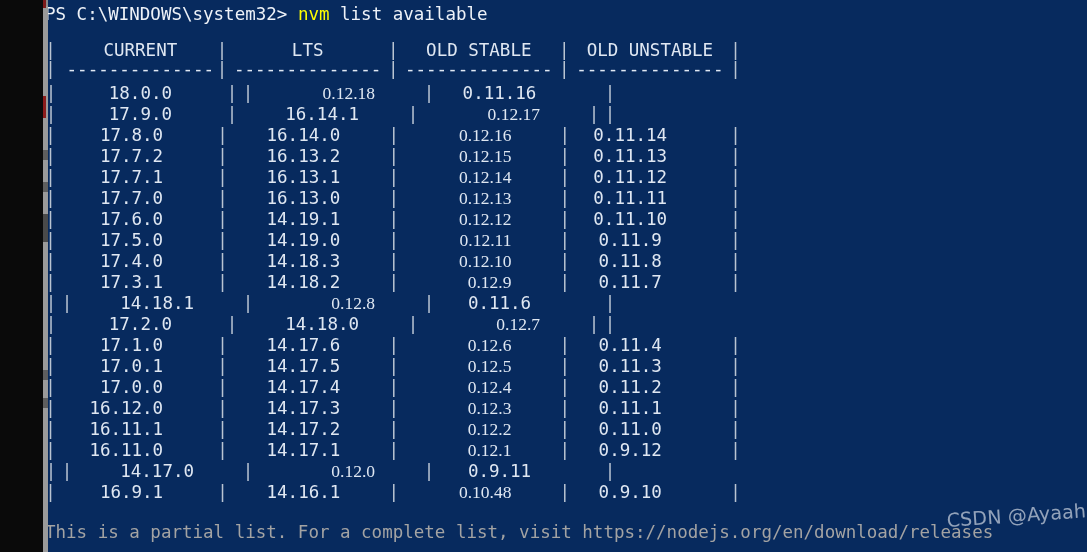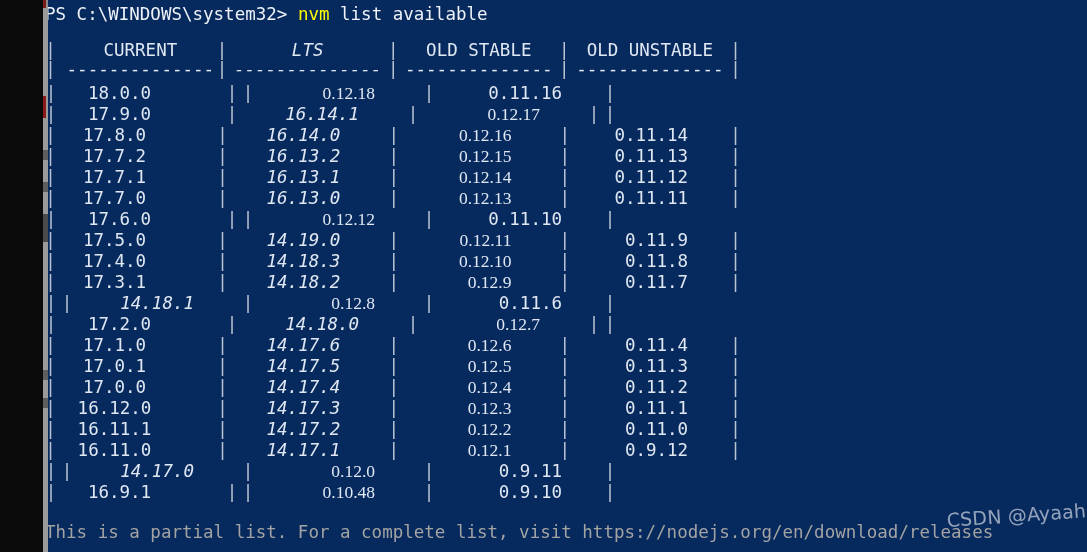--- a/index.html
+++ b/index.html
@@ -97,29 +97,29 @@
     height: 21px;
     line-height: 21px;
     white-space: pre;
   }
 
   .cell {
     box-sizing: border-box;
     text-align: center;
   }
   .cell.c0 { width: 165px; padding-left: 8px; }
-  .cell.c1 { width: 165px; font-style: italic; }
+  .cell.c1 { width: 165px; }
   .cell.c2 { width: 165px; }
   .cell.c3 { width: 165px; }
 
   .cell.num { text-align: right; padding-right: 48px; }
-  .cell.c0.num { padding-right: 52px; text-align: center; }
+  .cell.c0.num { padding-right: 52px; }
   .cell.c1.num { padding-right: 46px; }
   .cell.c2.num { padding-right: 46px; font-family: Liberation Serif, serif; }
-  .cell.c3.num { padding-right: 40px; }
+  .cell.c3.num { padding-right: 40px; text-align: center; }
 
   .vbar {
     width: 16px;
     text-align: center;
     color: #b9c4d2;
   }
 
   .dash {
     color: #dfe7f2;
     letter-spacing: 0px;
@@ -191,34 +191,34 @@
       <span class="vbar">|</span>
     </div>
 
     <div id="table-body">
         <div class="trow"><span class="vbar">|</span><span class="cell c0 num">18.0.0</span><span class="vbar">|</span><span class="vbar">|</span><span class="cell c2 num">0.12.18</span><span class="vbar">|</span><span class="cell c3 num">0.11.16</span><span class="vbar">|</span></div>
         <div class="trow"><span class="vbar">|</span><span class="cell c0 num">17.9.0</span><span class="vbar">|</span><span class="cell c1 num">16.14.1</span><span class="vbar">|</span><span class="cell c2 num">0.12.17</span><span class="vbar">|</span><span class="vbar">|</span></div>
         <div class="trow"><span class="vbar">|</span><span class="cell c0 num">17.8.0</span><span class="vbar">|</span><span class="cell c1 num">16.14.0</span><span class="vbar">|</span><span class="cell c2 num">0.12.16</span><span class="vbar">|</span><span class="cell c3 num">0.11.14</span><span class="vbar">|</span></div>
         <div class="trow"><span class="vbar">|</span><span class="cell c0 num">17.7.2</span><span class="vbar">|</span><span class="cell c1 num">16.13.2</span><span class="vbar">|</span><span class="cell c2 num">0.12.15</span><span class="vbar">|</span><span class="cell c3 num">0.11.13</span><span class="vbar">|</span></div>
         <div class="trow"><span class="vbar">|</span><span class="cell c0 num">17.7.1</span><span class="vbar">|</span><span class="cell c1 num">16.13.1</span><span class="vbar">|</span><span class="cell c2 num">0.12.14</span><span class="vbar">|</span><span class="cell c3 num">0.11.12</span><span class="vbar">|</span></div>
         <div class="trow"><span class="vbar">|</span><span class="cell c0 num">17.7.0</span><span class="vbar">|</span><span class="cell c1 num">16.13.0</span><span class="vbar">|</span><span class="cell c2 num">0.12.13</span><span class="vbar">|</span><span class="cell c3 num">0.11.11</span><span class="vbar">|</span></div>
-        <div class="trow"><span class="vbar">|</span><span class="cell c0 num">17.6.0</span><span class="vbar">|</span><span class="vbar">|</span><span class="cell c2 num">0.12.12</span><span class="vbar">|</span><span class="cell c3 num">0.11.10</span><span class="vbar">|</span></div>
+        <div class="trow"><span class="vbar">|</span><span class="cell c0 num">17.6.0</span><span class="vbar">|</span><span class="cell c1 num">14.19.1</span><span class="vbar">|</span><span class="cell c2 num">0.12.12</span><span class="vbar">|</span><span class="cell c3 num">0.11.10</span><span class="vbar">|</span></div>
         <div class="trow"><span class="vbar">|</span><span class="cell c0 num">17.5.0</span><span class="vbar">|</span><span class="cell c1 num">14.19.0</span><span class="vbar">|</span><span class="cell c2 num">0.12.11</span><span class="vbar">|</span><span class="cell c3 num">0.11.9</span><span class="vbar">|</span></div>
         <div class="trow"><span class="vbar">|</span><span class="cell c0 num">17.4.0</span><span class="vbar">|</span><span class="cell c1 num">14.18.3</span><span class="vbar">|</span><span class="cell c2 num">0.12.10</span><span class="vbar">|</span><span class="cell c3 num">0.11.8</span><span class="vbar">|</span></div>
         <div class="trow"><span class="vbar">|</span><span class="cell c0 num">17.3.1</span><span class="vbar">|</span><span class="cell c1 num">14.18.2</span><span class="vbar">|</span><span class="cell c2 num">0.12.9</span><span class="vbar">|</span><span class="cell c3 num">0.11.7</span><span class="vbar">|</span></div>
         <div class="trow"><span class="vbar">|</span><span class="vbar">|</span><span class="cell c1 num">14.18.1</span><span class="vbar">|</span><span class="cell c2 num">0.12.8</span><span class="vbar">|</span><span class="cell c3 num">0.11.6</span><span class="vbar">|</span></div>
         <div class="trow"><span class="vbar">|</span><span class="cell c0 num">17.2.0</span><span class="vbar">|</span><span class="cell c1 num">14.18.0</span><span class="vbar">|</span><span class="cell c2 num">0.12.7</span><span class="vbar">|</span><span class="vbar">|</span></div>
         <div class="trow"><span class="vbar">|</span><span class="cell c0 num">17.1.0</span><span class="vbar">|</span><span class="cell c1 num">14.17.6</span><span class="vbar">|</span><span class="cell c2 num">0.12.6</span><span class="vbar">|</span><span class="cell c3 num">0.11.4</span><span class="vbar">|</span></div>
         <div class="trow"><span class="vbar">|</span><span class="cell c0 num">17.0.1</span><span class="vbar">|</span><span class="cell c1 num">14.17.5</span><span class="vbar">|</span><span class="cell c2 num">0.12.5</span><span class="vbar">|</span><span class="cell c3 num">0.11.3</span><span class="vbar">|</span></div>
         <div class="trow"><span class="vbar">|</span><span class="cell c0 num">17.0.0</span><span class="vbar">|</span><span class="cell c1 num">14.17.4</span><span class="vbar">|</span><span class="cell c2 num">0.12.4</span><span class="vbar">|</span><span class="cell c3 num">0.11.2</span><span class="vbar">|</span></div>
         <div class="trow"><span class="vbar">|</span><span class="cell c0 num">16.12.0</span><span class="vbar">|</span><span class="cell c1 num">14.17.3</span><span class="vbar">|</span><span class="cell c2 num">0.12.3</span><span class="vbar">|</span><span class="cell c3 num">0.11.1</span><span class="vbar">|</span></div>
         <div class="trow"><span class="vbar">|</span><span class="cell c0 num">16.11.1</span><span class="vbar">|</span><span class="cell c1 num">14.17.2</span><span class="vbar">|</span><span class="cell c2 num">0.12.2</span><span class="vbar">|</span><span class="cell c3 num">0.11.0</span><span class="vbar">|</span></div>
         <div class="trow"><span class="vbar">|</span><span class="cell c0 num">16.11.0</span><span class="vbar">|</span><span class="cell c1 num">14.17.1</span><span class="vbar">|</span><span class="cell c2 num">0.12.1</span><span class="vbar">|</span><span class="cell c3 num">0.9.12</span><span class="vbar">|</span></div>
         <div class="trow"><span class="vbar">|</span><span class="vbar">|</span><span class="cell c1 num">14.17.0</span><span class="vbar">|</span><span class="cell c2 num">0.12.0</span><span class="vbar">|</span><span class="cell c3 num">0.9.11</span><span class="vbar">|</span></div>
-        <div class="trow"><span class="vbar">|</span><span class="cell c0 num">16.9.1</span><span class="vbar">|</span><span class="vbar">|</span><span class="cell c2 num">0.10.48</span><span class="vbar">|</span><span class="cell c3 num">0.9.10</span><span class="vbar">|</span></div>
+        <div class="trow"><span class="vbar">|</span><span class="cell c0 num">16.9.1</span><span class="vbar">|</span><span class="cell c1 num">14.16.1</span><span class="vbar">|</span><span class="cell c2 num">0.10.48</span><span class="vbar">|</span><span class="cell c3 num">0.9.10</span><span class="vbar">|</span></div>
       </div>
 
   </div>
 
   <div id="footer-line">This is a partial list. For a complete list, visit https://nodejs.org/en/download/releases</div>
 
   <div id="watermark">CSDN @Ayaahooo</div>
 
 </div>
 

